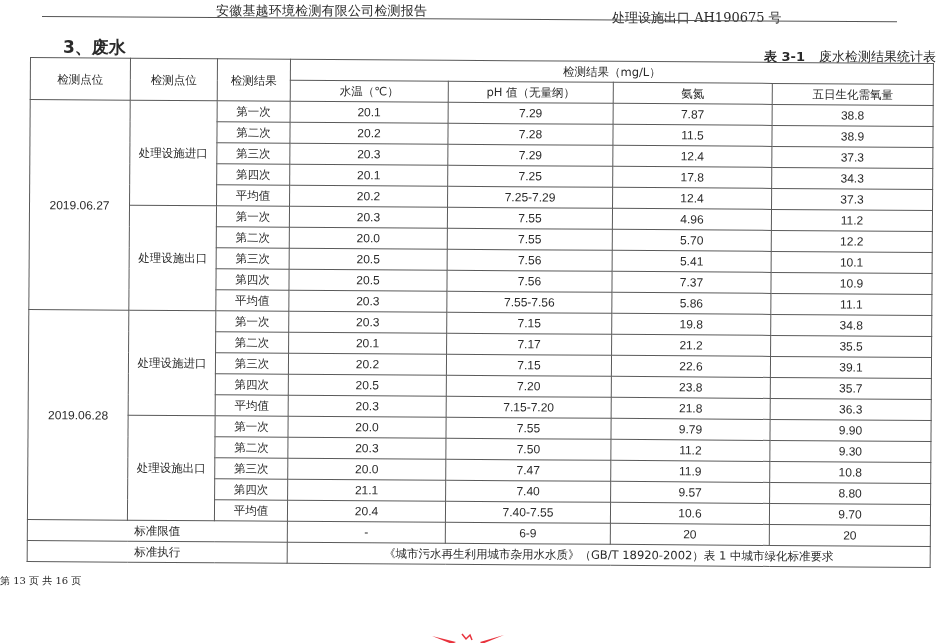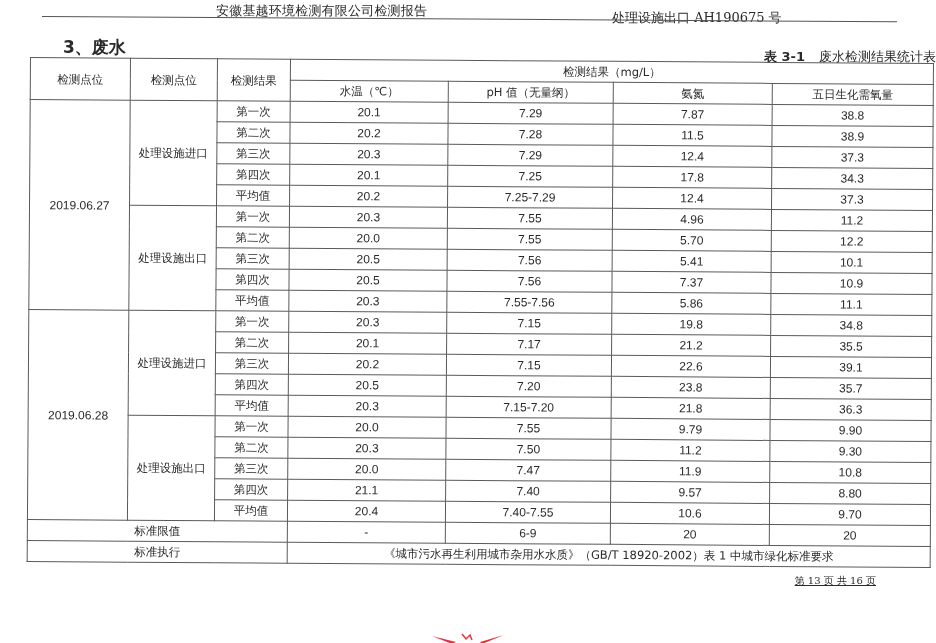--- a/index.html
+++ b/index.html
@@ -9,21 +9,21 @@
   .hdr-right { position:absolute; left:612px; top:9px; font-size:13px; font-family:"DejaVu Serif",serif; }
   .hdr-line { position:absolute; left:42px; top:16px; width:855px; height:1px; background:#555; transform:rotate(0.35deg); transform-origin:left top; }
   .section { position:absolute; left:63px; top:36px; font-size:17px; font-weight:bold; }
   .caption { position:absolute; left:0; width:936px; top:48px; text-align:right; font-size:13px; }
   .caption .num { font-weight:bold; margin-right:14px; }
   .tbl-wrap { position:absolute; left:30px; top:57px; transform:rotate(0.38deg); transform-origin:left top; }
   table { border-collapse:collapse; font-family:"Liberation Sans","DejaVu Sans",sans-serif; font-size:12px; }
   td, th { border:1px solid #5a5a5a; padding:0; text-align:center; font-weight:normal; height:20px; line-height:20px; }
   th.cn, td.cn { font-family:"DejaVu Sans",sans-serif; font-size:11.5px; }
   .c1{width:99px}.c2{width:86px}.c3{width:72px}.c4{width:157px}.c5{width:164px}.c6{width:158px}.c7{width:160px}
-  .footer { position:absolute; left:0; width:876px; top:574px; text-align:right; font-size:10px; font-family:"DejaVu Serif",serif;text-decoration:underline; }
+  .footer { position:absolute; left:0; width:876px; top:574px; text-align:left; font-size:10px; font-family:"DejaVu Serif",serif; }
   .seal { position:absolute; left:430px; top:632px; width:76px; height:14px; }
 </style>
 </head>
 <body>
 
 <div class="hdr-left">安徽基越环境检测有限公司检测报告</div>
 <div class="hdr-right">处理设施出口 AH190675 号</div>
 <div class="hdr-line"></div>
 
 <div class="section">3、废水</div>

